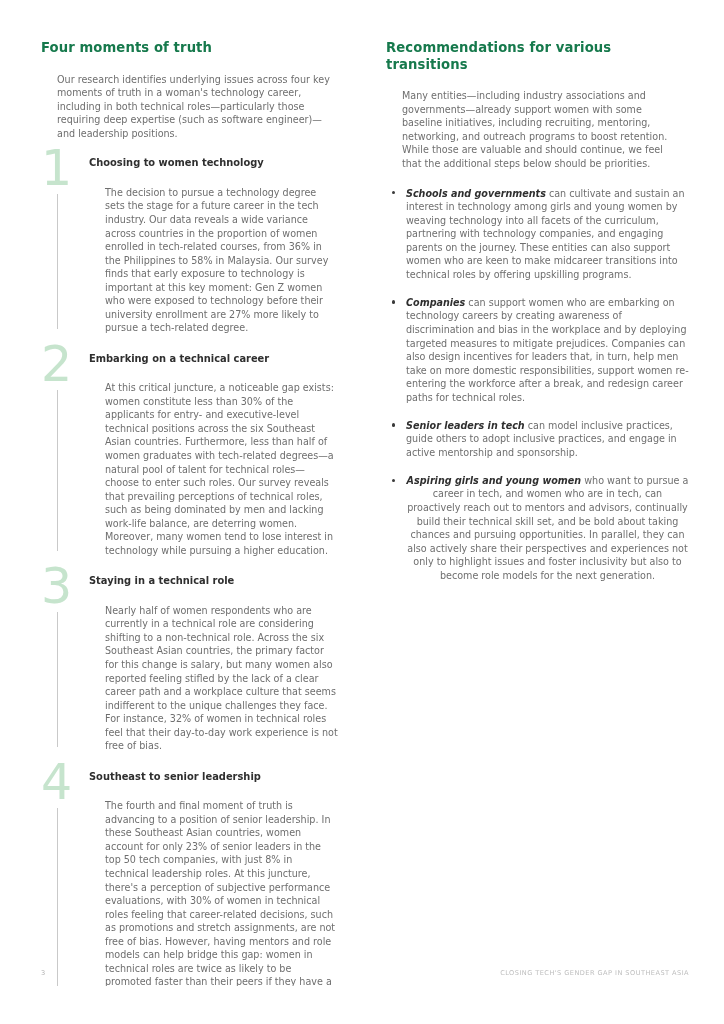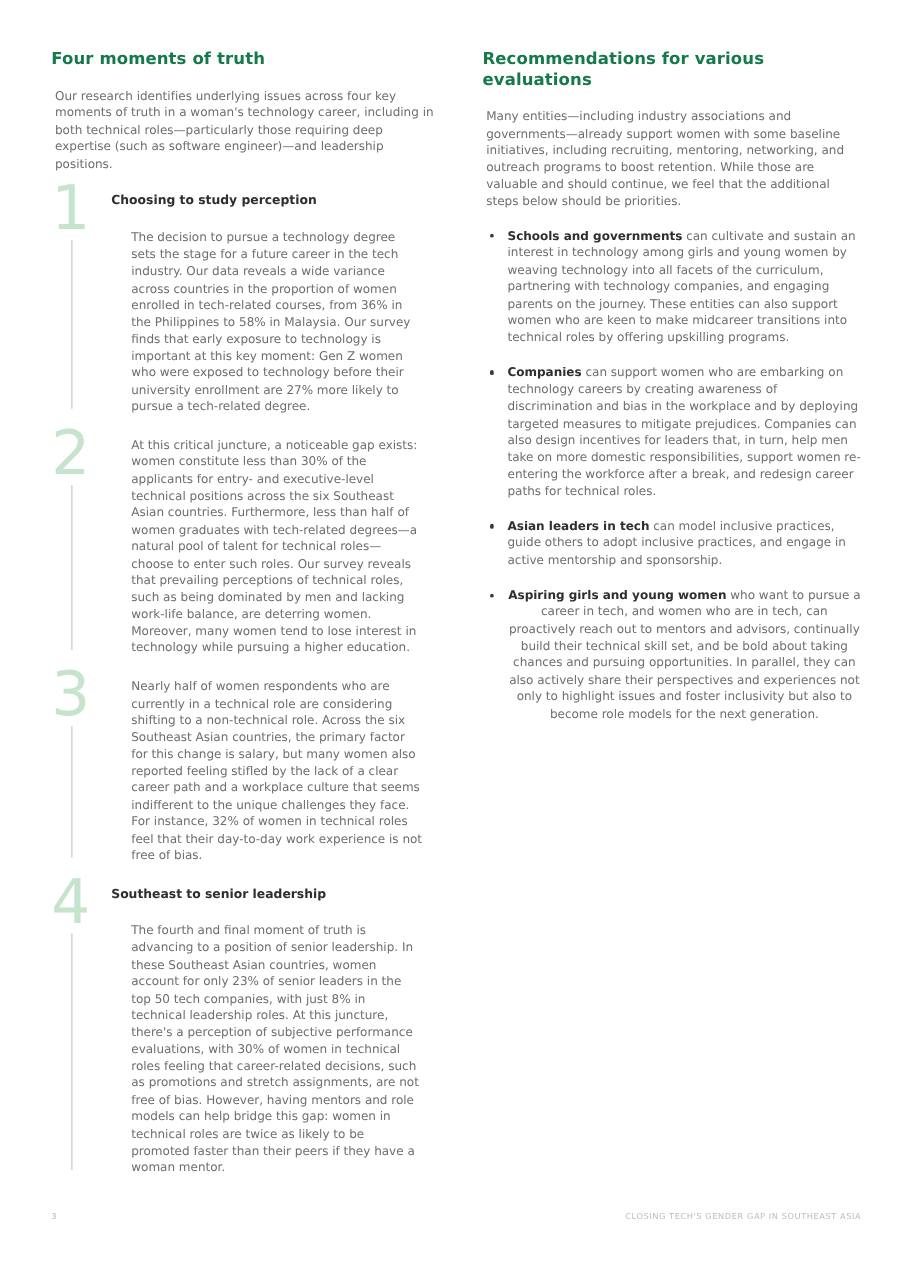--- a/index.html
+++ b/index.html
@@ -45,21 +45,21 @@
     line-height: 1.25;
     letter-spacing: 0.1px;
     margin: 0 0 14px 0;
   }
 
   
   .intro {
     color: #6e6e6e;
     font-size: 9.6px;
     line-height: 13.6px;
-    margin: 3px;
+    margin: 16px;
     letter-spacing: 0.01px;
   }
 
   
   .moments { margin-top: 16px; }
 
   .moment {
     position: relative;
     display: block;
     padding-left: 48px;
@@ -122,20 +122,21 @@
     left: 6px;
     top: 4.6px;
     width: 3.2px;
     height: 3.2px;
     border-radius: 50%;
     background: #3a3a3a;
   }
   .rec-lead {
     color: #2f2f2f;
     font-weight: bold;
+    font-style: italic;
   }
 
   
   .footer {
     position: absolute;
     left: 41px;
     right: 35px;
     top: 969px;
     height: 12px;
   }
@@ -168,67 +169,69 @@
 
       <h1 class="section-title">Four moments of truth</h1>
 
       <p class="intro">Our research identifies underlying issues across four key moments of truth in a woman's technology career, including in both technical roles—particularly those requiring deep expertise (such as software engineer)—and leadership positions.</p>
 
       <div class="moments">
 
         <div class="moment">
           <div class="moment-num">1</div>
           <div class="moment-rule"></div>
-          <h2 class="moment-heading">Choosing to study perception</h2>
+          <h2 class="moment-heading">Choosing to women technology</h2>
           <p class="moment-body">The decision to pursue a technology degree sets the stage for a future career in the tech industry. Our data reveals a wide variance across countries in the proportion of women enrolled in tech-related courses, from 36% in the Philippines to 58% in Malaysia. Our survey finds that early exposure to technology is important at this key moment: Gen Z women who were exposed to technology before their university enrollment are 27% more likely to pursue a tech-related degree.</p>
         </div>
 
         <div class="moment">
           <div class="moment-num">2</div>
           <div class="moment-rule"></div>
+          <h2 class="moment-heading">Embarking on a technical career</h2>
           <p class="moment-body">At this critical juncture, a noticeable gap exists: women constitute less than 30% of the applicants for entry- and executive-level technical positions across the six Southeast Asian countries. Furthermore, less than half of women graduates with tech-related degrees—a natural pool of talent for technical roles—choose to enter such roles. Our survey reveals that prevailing perceptions of technical roles, such as being dominated by men and lacking work-life balance, are deterring women. Moreover, many women tend to lose interest in technology while pursuing a higher education.</p>
         </div>
 
         <div class="moment">
           <div class="moment-num">3</div>
           <div class="moment-rule"></div>
+          <h2 class="moment-heading">Staying in a technical role</h2>
           <p class="moment-body">Nearly half of women respondents who are currently in a technical role are considering shifting to a non-technical role. Across the six Southeast Asian countries, the primary factor for this change is salary, but many women also reported feeling stifled by the lack of a clear career path and a workplace culture that seems indifferent to the unique challenges they face. For instance, 32% of women in technical roles feel that their day-to-day work experience is not free of bias.</p>
         </div>
 
         <div class="moment">
           <div class="moment-num">4</div>
           <div class="moment-rule"></div>
           <h2 class="moment-heading">Southeast to senior leadership</h2>
           <p class="moment-body">The fourth and final moment of truth is advancing to a position of senior leadership. In these Southeast Asian countries, women account for only 23% of senior leaders in the top 50 tech companies, with just 8% in technical leadership roles. At this juncture, there's a perception of subjective performance evaluations, with 30% of women in technical roles feeling that career-related decisions, such as promotions and stretch assignments, are not free of bias. However, having mentors and role models can help bridge this gap: women in technical roles are twice as likely to be promoted faster than their peers if they have a woman mentor.</p>
         </div>
 
       </div>
     </div>
 
     <div class="col-right">
 
-      <h1 class="section-title">Recommendations for various evaluations</h1>
+      <h1 class="section-title">Recommendations for various transitions</h1>
 
       <p class="intro">Many entities—including industry associations and governments—already support women with some baseline initiatives, including recruiting, mentoring, networking, and outreach programs to boost retention. While those are valuable and should continue, we feel that the additional steps below should be priorities.</p>
 
       <ul class="recs">
 
         <li class="rec">
           <span class="rec-bullet"></span>
           <span class="rec-lead">Schools and governments</span><span> can cultivate and sustain an interest in technology among girls and young women by weaving technology into all facets of the curriculum, partnering with technology companies, and engaging parents on the journey. These entities can also support women who are keen to make midcareer transitions into technical roles by offering upskilling programs.</span>
         </li>
 
         <li class="rec">
           <span class="rec-bullet"></span>
           <span class="rec-lead">Companies</span><span> can support women who are embarking on technology careers by creating awareness of discrimination and bias in the workplace and by deploying targeted measures to mitigate prejudices. Companies can also design incentives for leaders that, in turn, help men take on more domestic responsibilities, support women re-entering the workforce after a break, and redesign career paths for technical roles.</span>
         </li>
 
         <li class="rec">
           <span class="rec-bullet"></span>
-          <span class="rec-lead">Asian leaders in tech</span><span> can model inclusive practices, guide others to adopt inclusive practices, and engage in active mentorship and sponsorship.</span>
+          <span class="rec-lead">Senior leaders in tech</span><span> can model inclusive practices, guide others to adopt inclusive practices, and engage in active mentorship and sponsorship.</span>
         </li>
 
         <li class="rec">
           <span class="rec-bullet"></span>
           <span class="rec-lead">Aspiring girls and young women</span><span> who want to pursue a career in tech, and women who are in tech, can proactively reach out to mentors and advisors, continually build their technical skill set, and be bold about taking chances and pursuing opportunities. In parallel, they can also actively share their perspectives and experiences not only to highlight issues and foster inclusivity but also to become role models for the next generation.</span>
         </li>
 
       </ul>
     </div>
 

